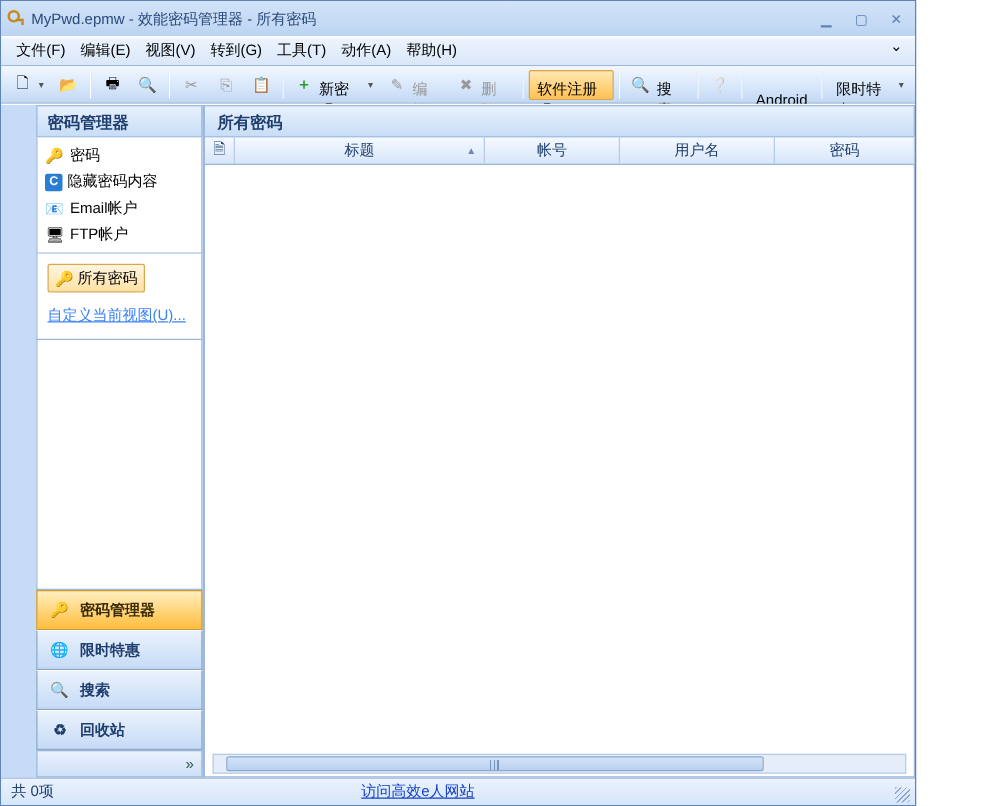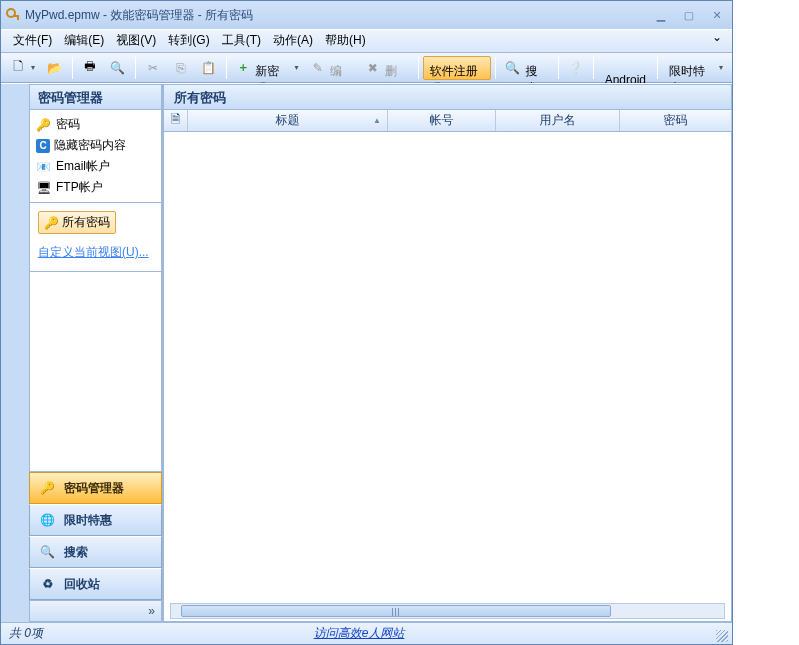--- a/index.html
+++ b/index.html
@@ -46,25 +46,25 @@
 .main { flex: 1; display: flex; flex-direction: column; }
 .main-header { height: 26px; background: linear-gradient(#e8f1fd,#c8ddf7); border: 1px solid #9db8db; border-left: none; color: #1f3f6e; font-weight: bold; padding: 4px 10px; font-size: 13px; }
 .grid-head { height: 22px; background: linear-gradient(#f5f9ff,#d7e6fa); border-bottom: 1px solid #9db8db; display: flex; }
 .gh { border-right: 1px solid #b5cbe7; display: flex; align-items: center; justify-content: center; color: #1f3f6e; position: relative; }
 .gh.sort::after { content: "▲"; font-size: 8px; color: #6d86ab; position: absolute; right: 6px; }
 .grid-body { flex: 1; background: #fff; border: 1px solid #9db8db; border-top: none; border-left: none; position: relative; }
 .hscroll { position: absolute; left: 6px; right: 6px; bottom: 2px; height: 16px; background: #e5edf8; border: 1px solid #b5cbe7; }
 .hscroll .thumb { position: absolute; left: 10px; top: 1px; height: 12px; width: 430px; background: linear-gradient(#d3e3f8,#b9d1f0); border: 1px solid #8ca8ce; border-radius: 2px; }
 .hscroll .thumb .grip { position: absolute; left: 50%; top: 2px; width: 8px; height: 8px; margin-left: -4px; background: repeating-linear-gradient(90deg,#7a95ba 0 1px,transparent 1px 3px); }
 
-.status { height: 22px; background: linear-gradient(#eaf2fd,#d6e6fb); border-top: 1px solid #9db8db; display: flex; align-items: center; padding: 0 8px; color: #1f3f6e; font-style: italic; }
+.status { height: 22px; background: linear-gradient(#eaf2fd,#d6e6fb); border-top: 1px solid #9db8db; display: flex; align-items: center; padding: 0 8px; color: #1f3f6e; }
 .status .left { width: 280px; }
 .status .center { flex: 1; text-align: center; }
 .status .center a, .status .right a { color: #1442c6; text-decoration: underline; }
-.status .right { width: 160px; text-align: center; padding-right: 20px; }
+.status .right { width: 160px; text-align: left; padding-right: 20px; }
 .status .grip { position: absolute; right: 4px; bottom: 2px; width: 12px; height: 12px; background: repeating-linear-gradient(135deg,#8ca8ce 0 1px,transparent 1px 3px); }
 </style>
 </head>
 <body>
 
 <div class="window">
   <div class="titlebar">
     <span class="icon">
       <svg width="16" height="16">
           <circle cx="6" cy="6" r="4" fill="none" stroke="#c78a1a" stroke-width="2"></circle>

